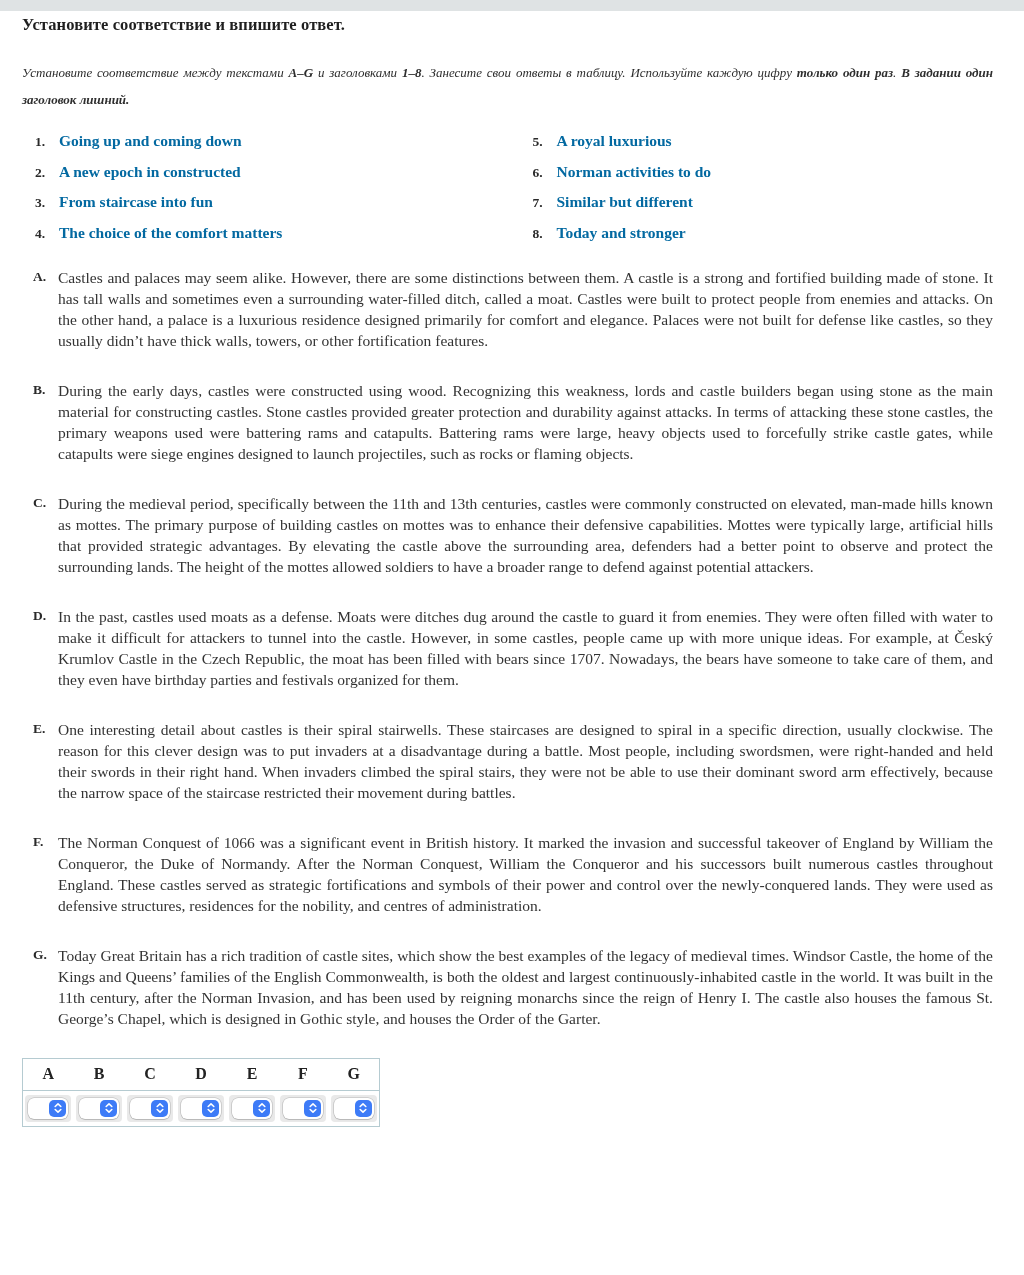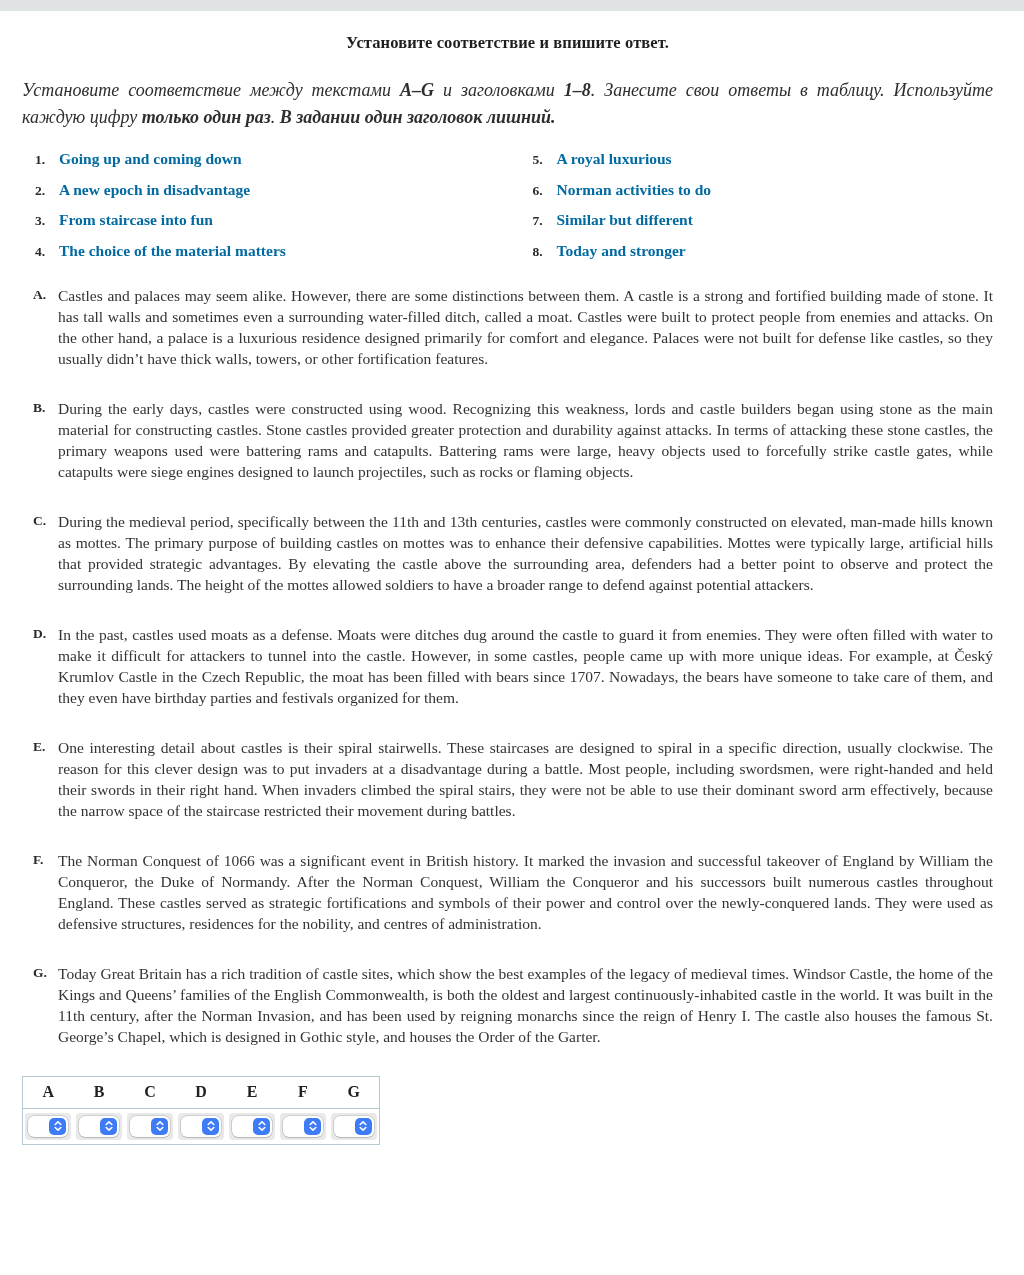--- a/index.html
+++ b/index.html
@@ -17,31 +17,30 @@
   }
   .topbar {
     height: 11px;
     width: 100%;
     background: #dfe3e4;
   }
   .content {
     padding: 0 31px 40px 22px;
   }
   .title {
-    margin-top: 22px;
+    margin-top: 4px;
     font-weight: bold;
     font-size: 16.5px;
     color: #1f1f1f;
     letter-spacing: 0.1px;
-    text-align: center;
   }
   .instructions {
     margin-top: 24px;
     font-style: italic;
-    font-size: 18px;
+    font-size: 13px;
     line-height: 27px;
     text-align: justify;
     color: #2e2e2e;
   }
   .instructions .bseg { font-weight: bold; }
   .headings {
     display: flex;
     margin-top: 19px;
   }
   .hcol {
@@ -163,29 +162,29 @@
   <div class="instructions"><span>Установите соответствие между текстами </span><span class="bseg">A–G</span><span> и заголовками </span><span class="bseg">1–8</span><span>. Занесите свои ответы в таблицу. Используйте каждую цифру </span><span class="bseg">только один раз</span><span>. </span><span class="bseg">В задании один заголовок лишний</span><span class="bseg">.</span></div>
 
   <div class="headings">
     <div class="hcol">
       <div class="hitem">
         <span class="hnum">1.</span>
         <span class="hlabel">Going up and coming down</span>
       </div>
       <div class="hitem">
         <span class="hnum">2.</span>
-        <span class="hlabel">A new epoch in disadvantage</span>
+        <span class="hlabel">A new epoch in constructed</span>
       </div>
       <div class="hitem">
         <span class="hnum">3.</span>
         <span class="hlabel">From staircase into fun</span>
       </div>
       <div class="hitem">
         <span class="hnum">4.</span>
-        <span class="hlabel">The choice of the material matters</span>
+        <span class="hlabel">The choice of the comfort matters</span>
       </div>
     </div>
     <div class="hcol hcol-right">
       <div class="hitem">
         <span class="hnum">5.</span>
         <span class="hlabel">A royal luxurious</span>
       </div>
       <div class="hitem">
         <span class="hnum">6.</span>
         <span class="hlabel">Norman activities to do</span>

